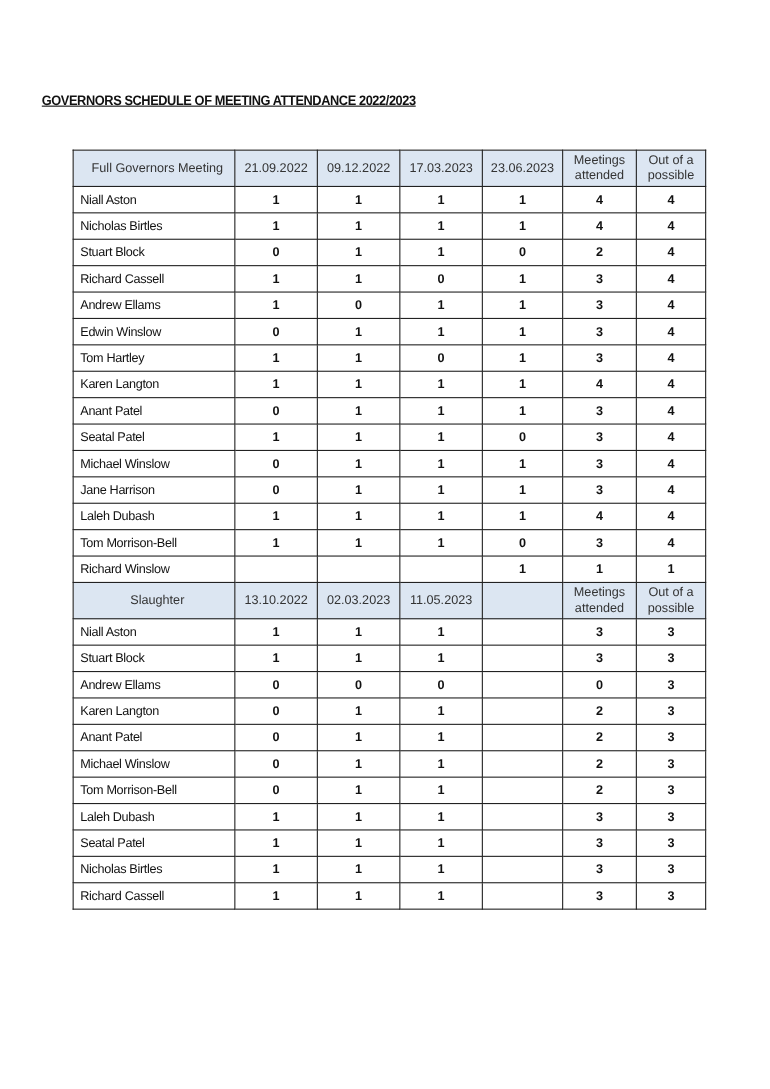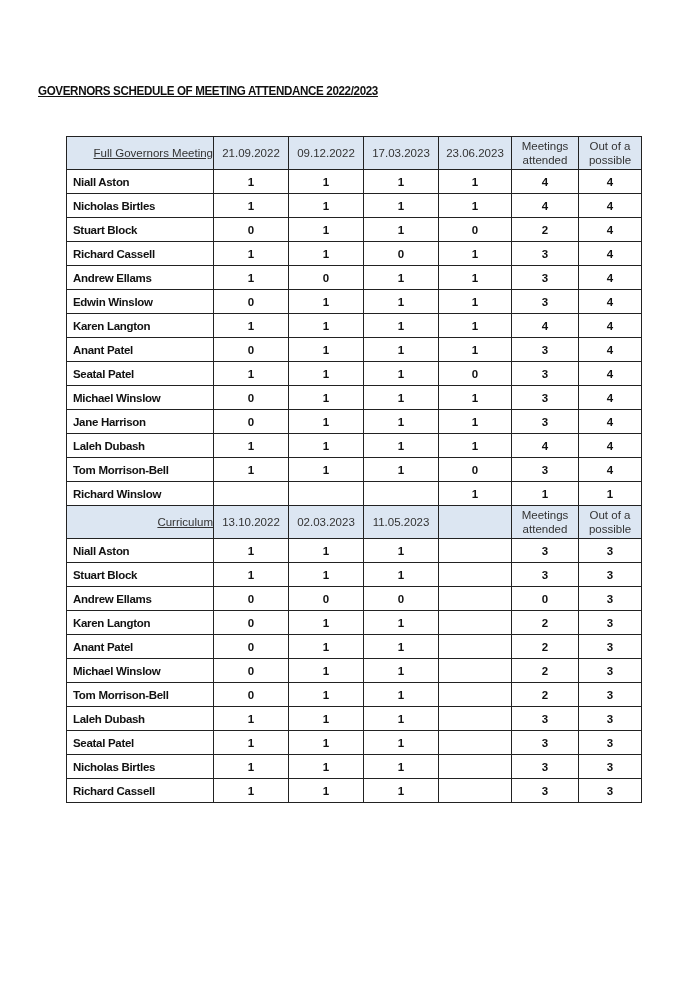--- a/index.html
+++ b/index.html
@@ -5,23 +5,23 @@
   html, body { margin: 0; padding: 0; background: #ffffff; }
   body { width: 700px; height: 990px; position: relative; overflow: hidden;
          font-family: "Liberation Sans", "DejaVu Sans", sans-serif; color: #111; }
   .title { position: absolute; left: 38px; top: 84px; font-size: 12.5px; font-weight: bold;
            text-decoration: underline; letter-spacing: -0.4px; transform: scaleX(0.93); transform-origin: left center; }
   table { position: absolute; left: 66px; top: 136px; border-collapse: collapse; table-layout: fixed; width: 575px; }
   td { border: 1px solid #222; padding: 0; font-size: 11.5px; height: 23px; }
   col.c0 { width: 147px; } col.c1 { width: 75px; } col.c2 { width: 75px; } col.c3 { width: 75px; }
   col.c4 { width: 73px; } col.c5 { width: 67px; } col.c6 { width: 63px; }
   tr.hdr td { background: #dce6f2; height: 32px; font-weight: normal; color: #333; font-size: 11.5px; text-align: center; line-height: 14px; }
-  tr.hdr td.sec { text-align: right; padding-left: 6px; text-decoration: underline; }
+  tr.hdr td.sec { text-align: center; padding-left: 6px; }
   tr.row td { text-align: center; font-weight: bold; }
-  tr.row td.name { text-align: left; padding-left: 6px; font-weight: bold; letter-spacing: -0.3px; border-radius: 12px; }
+  tr.row td.name { text-align: left; padding-left: 6px; font-weight: normal; letter-spacing: -0.3px; border-radius: 12px; }
 </style>
 </head>
 <body>
 
 <div class="title">GOVERNORS SCHEDULE OF MEETING ATTENDANCE 2022/2023</div>
 
 <table>
   <colgroup>
     <col class="c0">
       <col class="c1">
@@ -89,20 +89,29 @@
       <tr class="row">
         <td class="name">Edwin Winslow</td>
         <td>0</td>
         <td>1</td>
         <td>1</td>
         <td>1</td>
         <td>3</td>
         <td>4</td>
       </tr>
       <tr class="row">
+        <td class="name">Tom Hartley</td>
+        <td>1</td>
+        <td>1</td>
+        <td>0</td>
+        <td>1</td>
+        <td>3</td>
+        <td>4</td>
+      </tr>
+      <tr class="row">
         <td class="name">Karen Langton</td>
         <td>1</td>
         <td>1</td>
         <td>1</td>
         <td>1</td>
         <td>4</td>
         <td>4</td>
       </tr>
       <tr class="row">
         <td class="name">Anant Patel</td>
@@ -161,21 +170,21 @@
       <tr class="row">
         <td class="name">Richard Winslow</td>
         <td></td>
         <td></td>
         <td></td>
         <td>1</td>
         <td>1</td>
         <td>1</td>
       </tr>
       <tr class="hdr">
-        <td class="sec">Curriculum</td>
+        <td class="sec">Slaughter</td>
         <td>13.10.2022</td>
         <td>02.03.2023</td>
         <td>11.05.2023</td>
         <td></td>
         <td>Meetings attended</td>
         <td>Out of a possible</td>
       </tr>
       <tr class="row">
         <td class="name">Niall Aston</td>
         <td>1</td>

